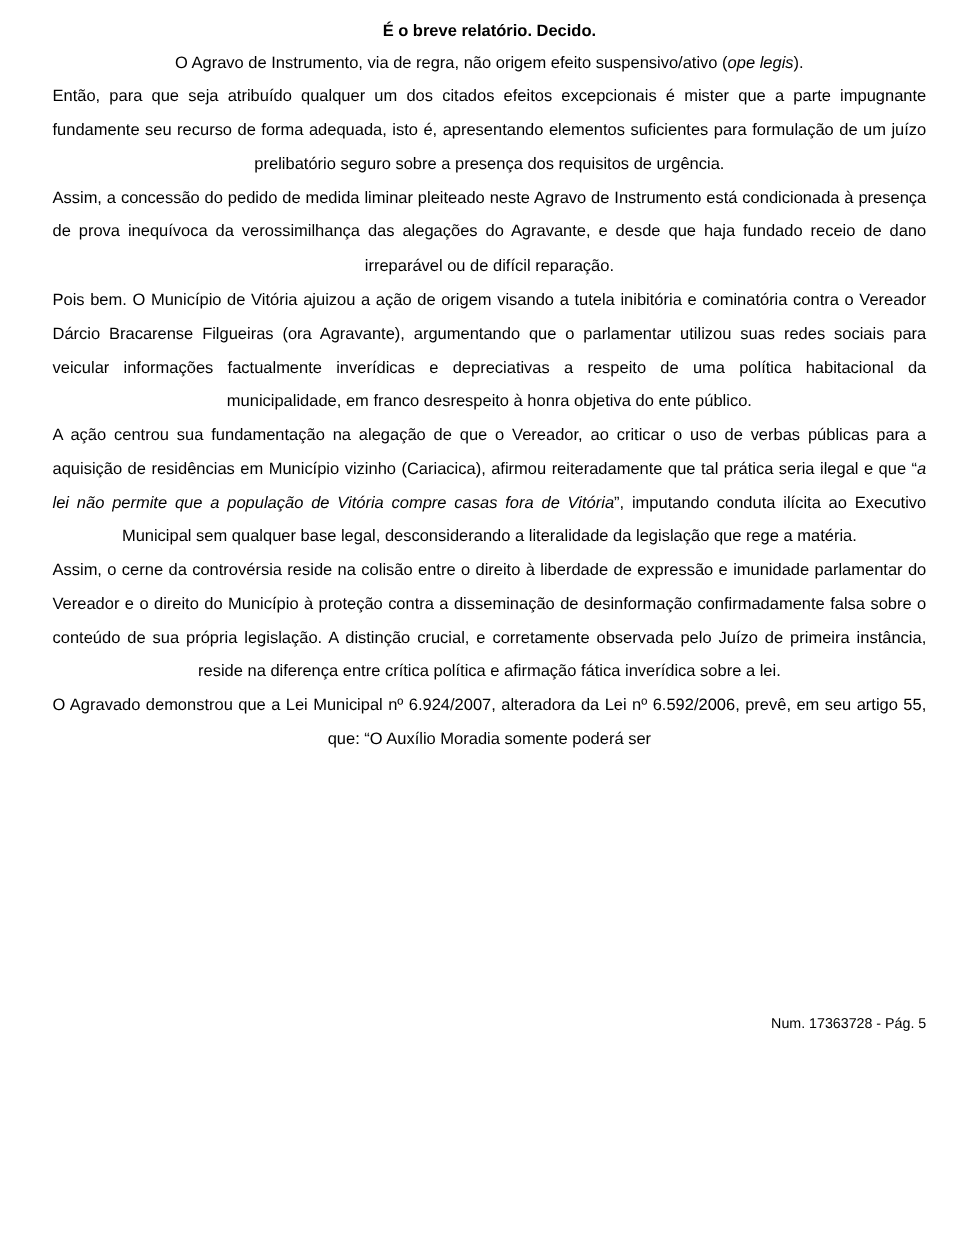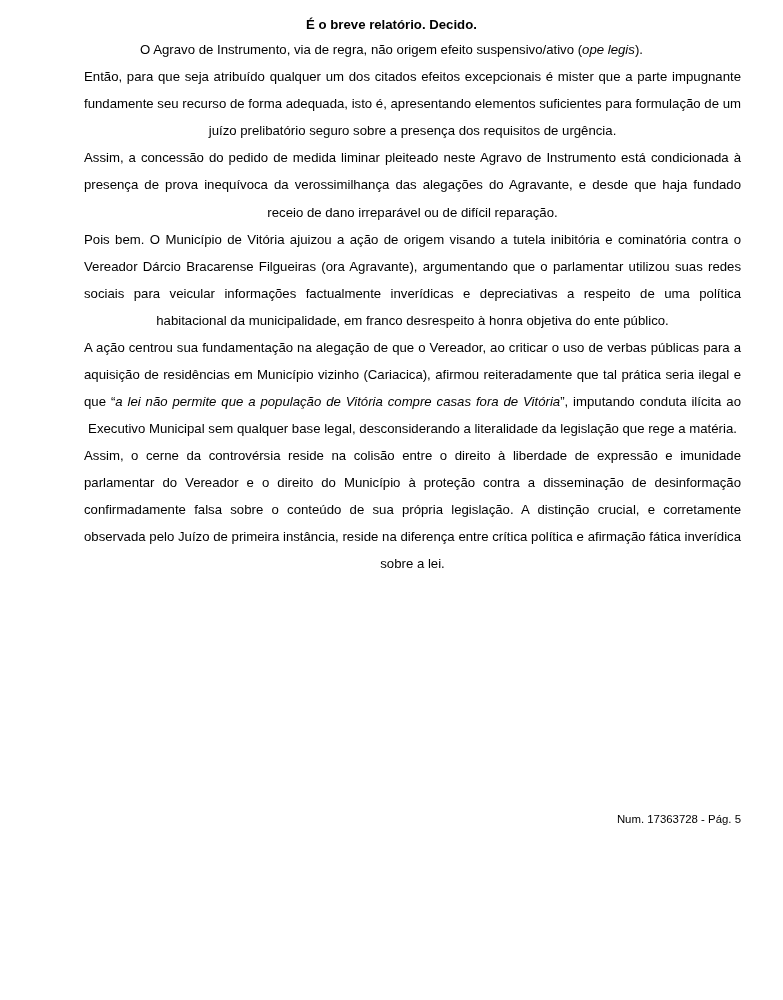--- a/index.html
+++ b/index.html
@@ -33,21 +33,20 @@
     line-height: 1.6;
   }
   p.para {
     margin: 0;
     text-align: center;
     text-justify: inter-word;
   }
   p.para.just {
     text-align: justify;
     text-align-last: center;
-    margin-left: 42px;
   }
   .it {
     font-style: italic;
     text-align: center;
   }
   .footer {
     position: absolute;
     right: 42px;
     bottom: 28px;
     font-size: 11.4px;
@@ -81,18 +80,21 @@
     </p>
 
     <p class="para just">
       <span>A ação centrou sua fundamentação na alegação de que o Vereador, ao criticar o uso de verbas públicas para a aquisição de residências em Município vizinho (Cariacica), afirmou reiteradamente que tal prática seria ilegal e que “</span><span class="it">a lei não permite que a população de Vitória compre casas fora de Vitória</span><span>”, imputando conduta ilícita ao Executivo Municipal sem qualquer base legal, desconsiderando a literalidade da legislação que rege a matéria.</span>
     </p>
 
     <p class="para just">
       <span>Assim, o cerne da controvérsia reside na colisão entre o direito à liberdade de expressão e imunidade parlamentar do Vereador e o direito do Município à proteção contra a disseminação de desinformação confirmadamente falsa sobre o conteúdo de sua própria legislação. A distinção crucial, e corretamente observada pelo Juízo de primeira instância, reside na diferença entre crítica política e afirmação fática inverídica sobre a lei.</span>
     </p>
 
+    <p class="para just">
+      <span>O Agravado demonstrou que a Lei Municipal nº 6.924/2007, alteradora da Lei nº 6.592/2006, prevê, em seu artigo 55, que: “O Auxílio Moradia somente poderá ser</span>
+    </p>
 
   </div>
 
   <div class="footer">Num. 17363728 - Pág. 5</div>
 
 </div>
 
 </body></html>

